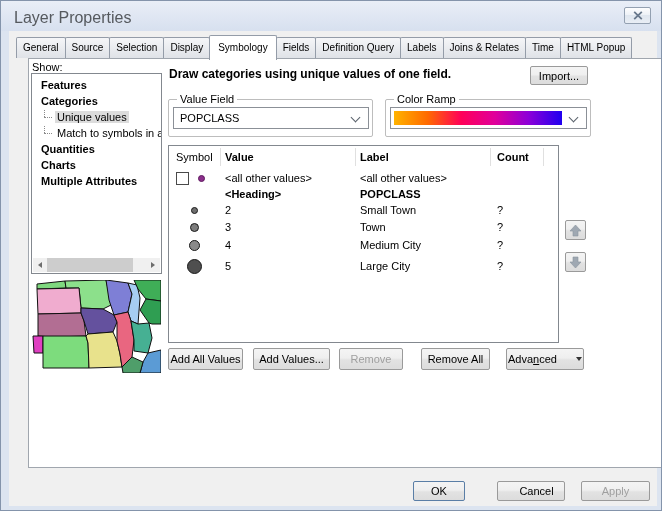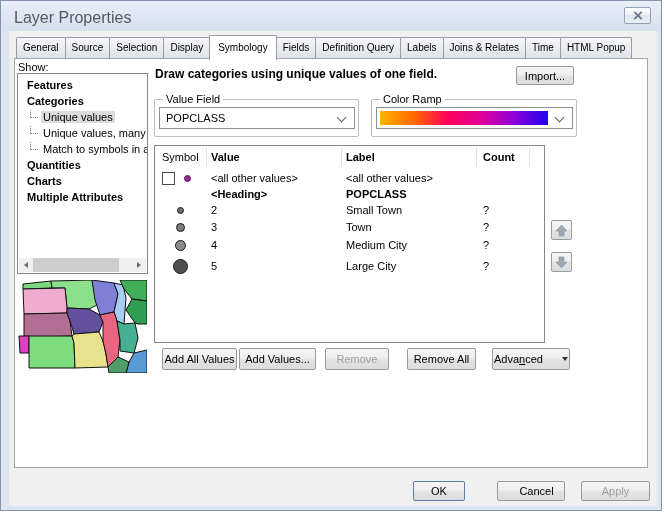--- a/index.html
+++ b/index.html
@@ -18,21 +18,21 @@
 
   .client { position: absolute; left: 8px; top: 30px; width: 648px; height: 475px; background: #f0f0f0; }
 
   .tabs { position: absolute; left: 7px; top: 6px; height: 21px; display: flex; align-items: flex-end; z-index: 5; }
   .tab { height: 21px; padding: 0 6px; line-height: 19px; font-size: 10px; white-space: nowrap;
          background: linear-gradient(#f5f6f8, #dfe2e7); border: 1px solid #949ca8; border-bottom: none;
          border-radius: 2px 2px 0 0; margin-right: -1px; }
   .tab.active { height: 25px; margin-bottom: -2px; padding: 0 8px; line-height: 23px;
                 background: #fff; position: relative; z-index: 6; }
 
-  .page { position: absolute; left: 5px; top: 27px; width: 634px; height: 410px;
+  .page { position: absolute; left: 19px; top: 27px; width: 634px; height: 410px;
           background: #fff; border: 1px solid #a0a6ae; z-index: 1; }
 
   .show-label { position: absolute; left: 3px; top: 2px; }
 
   .tree { position: absolute; left: 2px; top: 14px; width: 131px; height: 201px;
           border: 1px solid #83888f; background: #fff; padding-top: 3px; overflow: hidden; }
   .tree-item { height: 16px; line-height: 16px; padding-left: 7px; font-weight: bold;
                white-space: nowrap; overflow: hidden; }
   .tree-item.child { font-weight: normal; padding-left: 23px; position: relative; }
   .tree-item.child::before { content: ""; position: absolute; left: 12px; top: -8px; height: 16px;
@@ -87,21 +87,21 @@
   .cell-label { position: absolute; left: 191px; }
   .cell-count { position: absolute; left: 328px; }
   .checkbox { width: 13px; height: 13px; border: 1px solid #4a4a4a; background: #fff; }
   .sym-dot { width: 7px; height: 7px; border-radius: 50%; border: 1px solid #5e175e; }
   .sym-circle { border-radius: 50%; border: 1px solid #1a1a1a; }
 
   .move-btn { position: absolute; left: 536px; width: 21px; height: 20px; }
   .move-up { top: 161px; } .move-down { top: 193px; }
 
   .act-btn { position: absolute; top: 289px; height: 22px; }
-  .add-all { left: 139px; width: 75px; margin-left: 8px; }
+  .add-all { left: 139px; width: 75px; }
   .add-values { left: 224px; width: 77px; }
   .remove { left: 310px; width: 64px; color: #9f9f9f; }
   .remove-all { left: 392px; width: 69px; }
   .advanced { left: 477px; width: 78px; gap: 19px; }
   .dd-tri { width: 0; height: 0; border-left: 3.5px solid transparent; border-right: 3.5px solid transparent;
             border-top: 4px solid #333; }
 
   .footer-btn { position: absolute; top: 450px; height: 20px; }
   .ok-btn { left: 404px; width: 52px; border-color: #5a7ea6; }
   .cancel-btn { left: 488px; width: 68px; padding-left: 11px; }
@@ -138,21 +138,20 @@
     </div>
 
     <div class="page">
 
       <div class="show-label">Show:</div>
 
       <div class="tree">
         <div class="tree-item"><span class="ti-label">Features</span></div>
         <div class="tree-item"><span class="ti-label">Categories</span></div>
         <div class="tree-item child selected"><span class="ti-label">Unique values</span></div>
-        <div class="tree-item child"><span class="ti-label">Unique values, many</span></div>
         <div class="tree-item child last"><span class="ti-label">Match to symbols in a</span></div>
         <div class="tree-item"><span class="ti-label">Quantities</span></div>
         <div class="tree-item"><span class="ti-label">Charts</span></div>
         <div class="tree-item"><span class="ti-label">Multiple Attributes</span></div>
         <div class="tree-scroll">
           <div class="ts-arrow ts-left">
               <div class="tri-left"></div>
             </div>
           <div class="ts-thumb"></div>
           <div class="ts-arrow ts-right">

